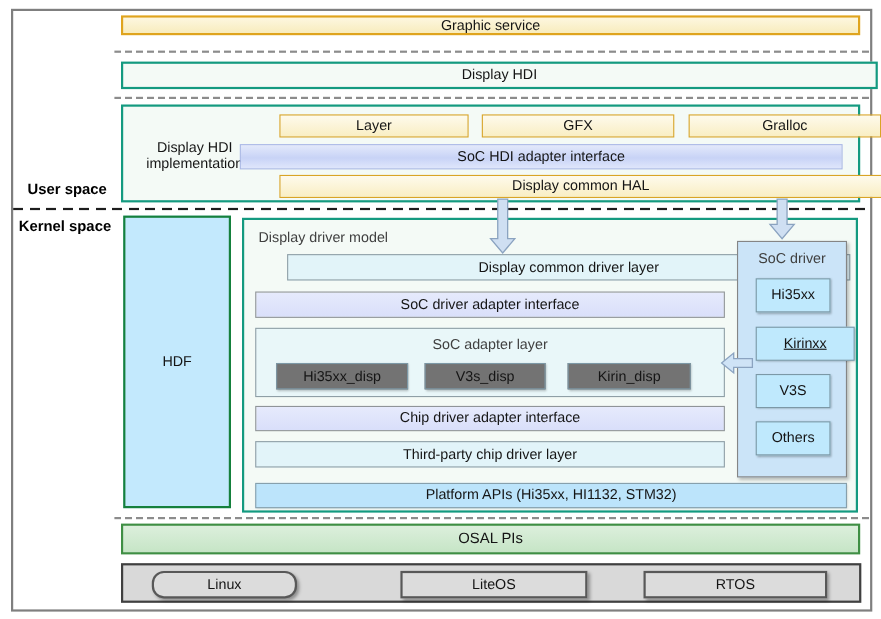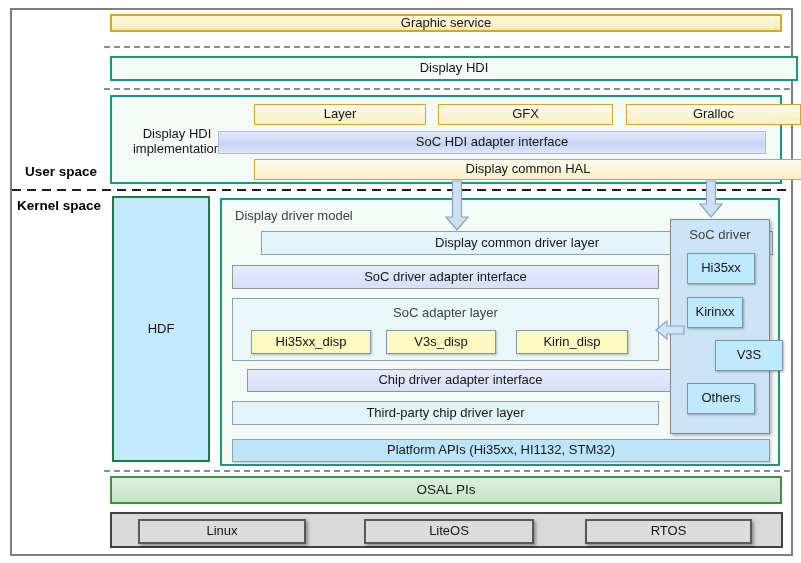--- a/index.html
+++ b/index.html
@@ -14,21 +14,21 @@
     font-size:13px;line-height:1.15;color:#151515;
   }
   .frame{border:2px solid #7f7f7f;background:#ffffff;}
   .yellow{background:linear-gradient(180deg,#fefaec 0%,#f9eec3 100%);border:1px solid #d9a426;margin-left:36px;}
   .yellow-strong{background:linear-gradient(180deg,#fdf7e0 0%,#f8ecbd 100%);border:2px solid #dfa41e;}
   .tealbox{border:2px solid #149a80;background:#f4faf6;}
   .lav-user{background:linear-gradient(180deg,#e3e9fb 0%,#c8d3f6 55%,#dfe6fb 100%);border:1px solid #a9b7e6;}
   .lav-kernel{background:linear-gradient(180deg,#e6eafc 0%,#d9dffa 100%);border:1px solid #8f9498;}
   .cyan{background:#e2f4f9;border:1px solid #8f9fa6;}
   .cyan-lite{background:#e9f7f9;border:1px solid #8f9fa6;}
-  .chip{background:#fef9c3;border:1px solid #7c98a6;box-shadow:1px 1px 2px rgba(0,0,0,.25);}
+  .chip{background:#737373;border:1px solid #7c98a6;box-shadow:1px 1px 2px rgba(0,0,0,.25);}
   .platform{background:#bce4fb;border:1px solid #87a0ac;box-shadow:1px 1px 2px rgba(0,0,0,.2);}
   .hdf{background:#c3e9fd;border:2px solid #15803d;}
   .socdrv{background:#cbe4f8;border:1px solid #858585;box-shadow:2px 2px 3px rgba(0,0,0,.25);}
   .socchild{background:#bfe9fd;border:1px solid #7c98a6;box-shadow:1px 1px 2px rgba(0,0,0,.3);}
   .osal{background:linear-gradient(180deg,#dcefdc 0%,#c6e5c6 100%);border:2px solid #3f8f44;font-size:13.5px;}
   .osbar{background:#d9d9d9;border:2px solid #404040;}
   .osbox{background:#dcdcdc;border:2px solid #585858;box-shadow:2px 2px 3px rgba(0,0,0,.35);}
   .dash-grey{height:2px;background:repeating-linear-gradient(90deg,#8c8c8c 0 6px,transparent 6px 10px);}
   .dash-black{height:2px;background:repeating-linear-gradient(90deg,#1d1d1d 0 9px,transparent 9px 15px);}
   .section-label{position:absolute;font-weight:bold;font-size:13.5px;color:#000;}
@@ -74,48 +74,48 @@
 
     <div class="box lav-kernel" style="left:10px;top:65px;width:427px;height:24px;">SoC driver adapter interface</div>
 
     <div class="abs cyan-lite" style="left:10px;top:98px;width:427px;height:63px;">
       <div class="inner-title" style="left:0;right:0;top:6px;text-align:center;">SoC adapter layer</div>
       <div class="box chip" style="left:18px;top:31px;width:120px;height:24px;">Hi35xx_disp</div>
       <div class="box chip" style="left:153px;top:31px;width:110px;height:24px;">V3s_disp</div>
       <div class="box chip" style="left:283px;top:31px;width:112px;height:24px;">Kirin_disp</div>
     </div>
 
-    <div class="box lav-kernel" style="left:10px;top:169px;width:427px;height:23px;margin-left:15px;">Chip driver adapter interface</div>
+    <div class="box lav-kernel" style="left:10px;top:169px;width:427px;height:23px;">Chip driver adapter interface</div>
 
     <div class="box cyan" style="left:10px;top:201px;width:427px;height:24px;">Third-party chip driver layer</div>
 
     <div class="box platform" style="left:10px;top:239px;width:538px;height:23px;">Platform APIs (Hi35xx, HI1132, STM32)</div>
 
     <div class="abs socdrv" style="left:448px;top:19px;width:100px;height:215px;">
       <div class="inner-title" style="left:0;right:0;top:7px;text-align:center;">SoC driver</div>
       <div class="box socchild" style="left:16px;top:33px;width:68px;height:31px;">Hi35xx</div>
-      <div class="box socchild" style="left:16px;top:77px;width:56px;height:31px;">Kirinxx</div>
-      <div class="box socchild" style="left:16px;top:120px;width:68px;height:31px;margin-left:28px;">V3S</div>
+      <div class="box socchild" style="left:16px;top:77px;width:90px;height:31px;text-decoration:underline;">Kirinxx</div>
+      <div class="box socchild" style="left:16px;top:120px;width:68px;height:31px;">V3S</div>
       <div class="box socchild" style="left:16px;top:163px;width:68px;height:31px;">Others</div>
     </div>
   </div>
 
   <svg class="arrow" style="left:441px;top:180px;" width="32" height="52" viewBox="0 0 32 52">
     <polygon points="11.5,1 20.5,1 20.5,37 27,37 16,50 5,37 11.5,37" fill="#cfdff2" stroke="#8ba3c0" stroke-width="1.2"></polygon>
   </svg>
   <svg class="arrow" style="left:695px;top:180px;" width="32" height="39" viewBox="0 0 32 39">
     <polygon points="11.5,1 20.5,1 20.5,24 27,24 16,37 5,24 11.5,24" fill="#cfdff2" stroke="#8ba3c0" stroke-width="1.2"></polygon>
   </svg>
   <svg class="arrow" style="left:655px;top:319px;" width="30" height="22" viewBox="0 0 30 22">
     <polygon points="29,7 12,7 12,2 1,11 12,20 12,15 29,15" fill="#cfe3f6" stroke="#8ba3c0" stroke-width="1.2"></polygon>
   </svg>
 
   <div class="abs dash-grey" style="left:104px;top:470px;width:687px;"></div>
 
   <div class="box osal" style="left:110px;top:476px;width:672px;height:28px;">OSAL PIs</div>
 
   <div class="abs osbar" style="left:110px;top:512px;width:673px;height:36px;">
-    <div class="box osbox" style="left:26px;top:5px;width:168px;height:25px;">Linux</div>
+    <div class="box osbox" style="left:26px;top:5px;width:132px;height:25px;border-radius:11px;">Linux</div>
     <div class="box osbox" style="left:473px;top:5px;width:167px;height:25px;">RTOS</div>
     <div class="box osbox" style="left:252px;top:5px;width:170px;height:25px;">LiteOS</div>
   </div>
 
 </div>
 
 </body></html>

